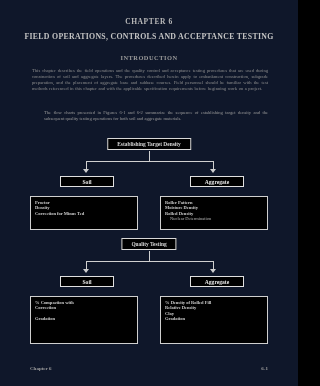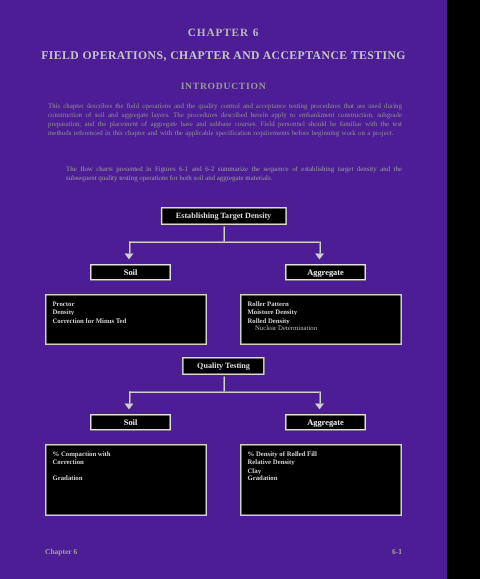--- a/index.html
+++ b/index.html
@@ -11,21 +11,21 @@
     width: 298px;
     height: 386px;
     overflow: hidden;
     font-family: "Liberation Serif", serif;
     color: #c9c9c9;
     position: relative;
   }
   .page {
     position: absolute;
     inset: 0;
-    background: #4c1d95;
+    background: #0f172a;
     padding-left: 32px;
   }
 
   
   .chapter-title {
     position: absolute;
     left: 0; right: 0;
     top: 17px;
     text-align: center;
     font-size: 7.5px;
@@ -188,21 +188,21 @@
     filter: blur(0.4px);
   }
 </style>
 </head>
 <body>
 
 <div class="page">
 
   <div class="chapter-title">CHAPTER 6</div>
 
-  <div class="section-header">FIELD OPERATIONS, CHAPTER AND ACCEPTANCE TESTING</div>
+  <div class="section-header">FIELD OPERATIONS, CONTROLS AND ACCEPTANCE TESTING</div>
 
   <div class="intro-heading">INTRODUCTION</div>
 
   <div class="body-block">
     <p class="para">This chapter describes the field operations and the quality control and acceptance testing procedures that are used during construction of soil and aggregate layers. The procedures described herein apply to embankment construction, subgrade preparation, and the placement of aggregate base and subbase courses. Field personnel should be familiar with the test methods referenced in this chapter and with the applicable specification requirements before beginning work on a project.</p>
   </div>
 
   <p class="para-2">The flow charts presented in Figures 6-1 and 6-2 summarize the sequence of establishing target density and the subsequent quality testing operations for both soil and aggregate materials.</p>
 
   <div class="flow flow-1">

